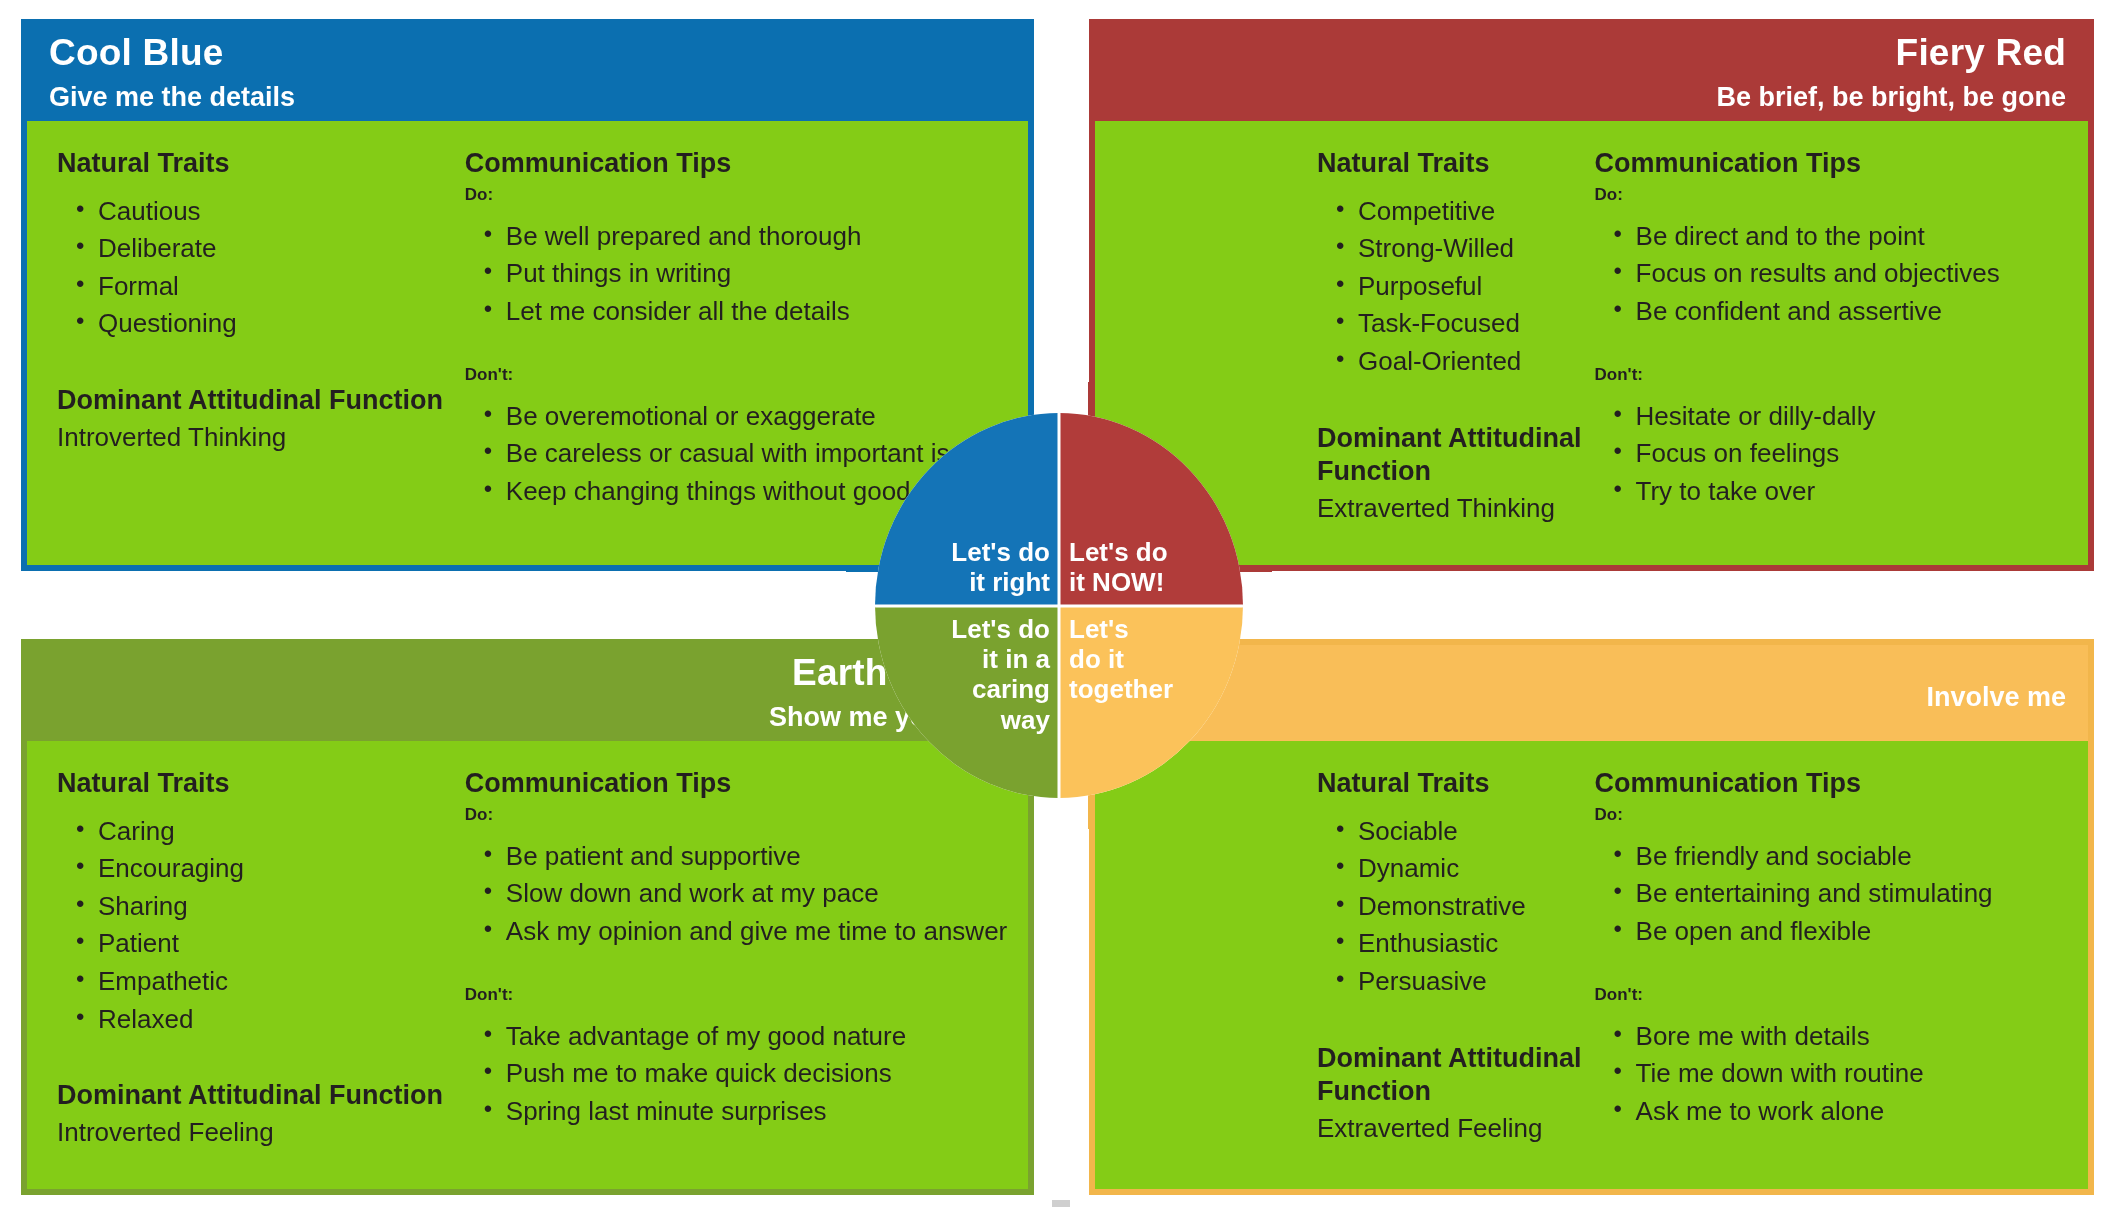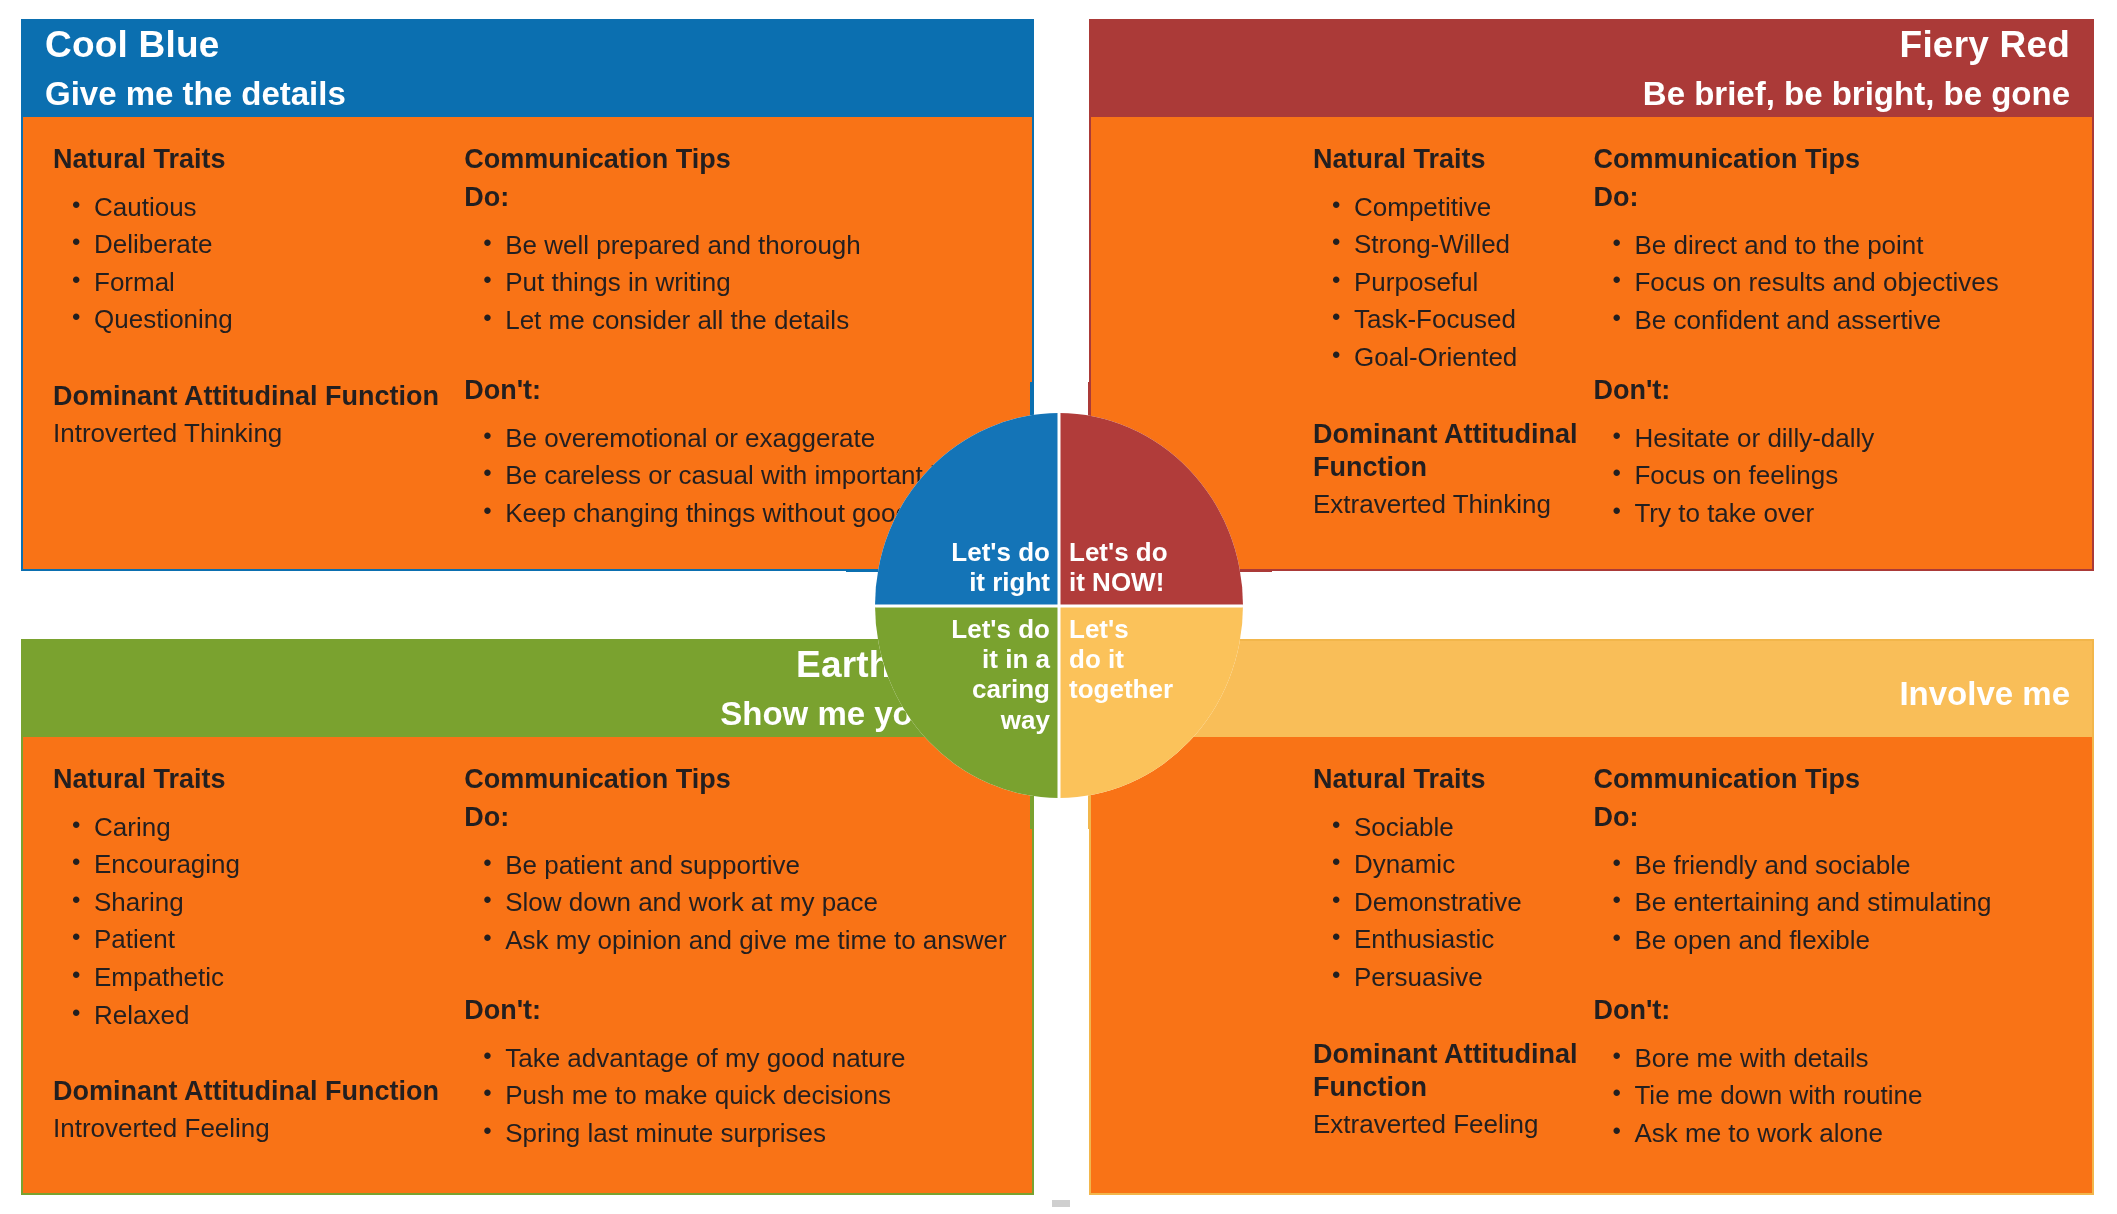--- a/index.html
+++ b/index.html
@@ -8,39 +8,39 @@
     font-family:"Liberation Sans", sans-serif;
     color:#231f20;
     position:relative;
     overflow:hidden;
   }
 
   
   .quad{
     position:absolute;
     box-sizing:border-box;
-    background:#f97316;
-    border:2px solid #c2410c;
+    background:#84cc16;
+    border:6px solid #c2410c;
   }
   #quad-blue   { left:21px;  top:19px;   width:1013px; height:552px;  border-color:#0b6fb0; }
   #quad-red    { left:1089px;top:19px;   width:1005px; height:552px;  border-color:#ab3a38; }
   #quad-green  { left:21px;  top:639px;  width:1013px; height:556px;  border-color:#7aa22f; }
   #quad-yellow { left:1089px;top:639px;  width:1005px; height:556px;  border-color:#f2b64b; }
 
   .qhead{
     height:96px;
     display:flex;
     flex-direction:column;
     justify-content:center;
     color:#ffffff;
     box-sizing:border-box;
     padding:0 22px;
   }
   .qhead .qtitle{font-size:37px;font-weight:bold;line-height:1.08;letter-spacing:.2px;}
-  .qhead .qsub  {font-size:33px;font-weight:bold;line-height:1.15;margin-top:10px;}
+  .qhead .qsub  {font-size:27px;font-weight:bold;line-height:1.15;margin-top:10px;}
   .head-left  {align-items:flex-start;text-align:left;}
   .head-right {align-items:flex-end;  }
 
   #quad-blue   .qhead{background:#0b6fb0;}
   #quad-red    .qhead{background:#ab3a38;}
   #quad-green  .qhead{background:#7aa22f;align-items:flex-end;}
   #quad-yellow .qhead{background:#f9be58;}
 
   .qbody{
     display:flex;
@@ -61,21 +61,21 @@
     font-weight:bold;
     line-height:1.25;
     margin:0 0 3px 0;
   }
   .plain{
     font-size:26px;
     line-height:1.3;
     margin:0 0 0 0;
   }
   .subhd{
-    font-size:27px;
+    font-size:17px;
     font-weight:bold;
     line-height:1.3;
     margin:0 5px 2px 0;
   }
   ul.blist{
     list-style:none;
     margin:13px;
     padding:0;
   }
   ul.blist li{

